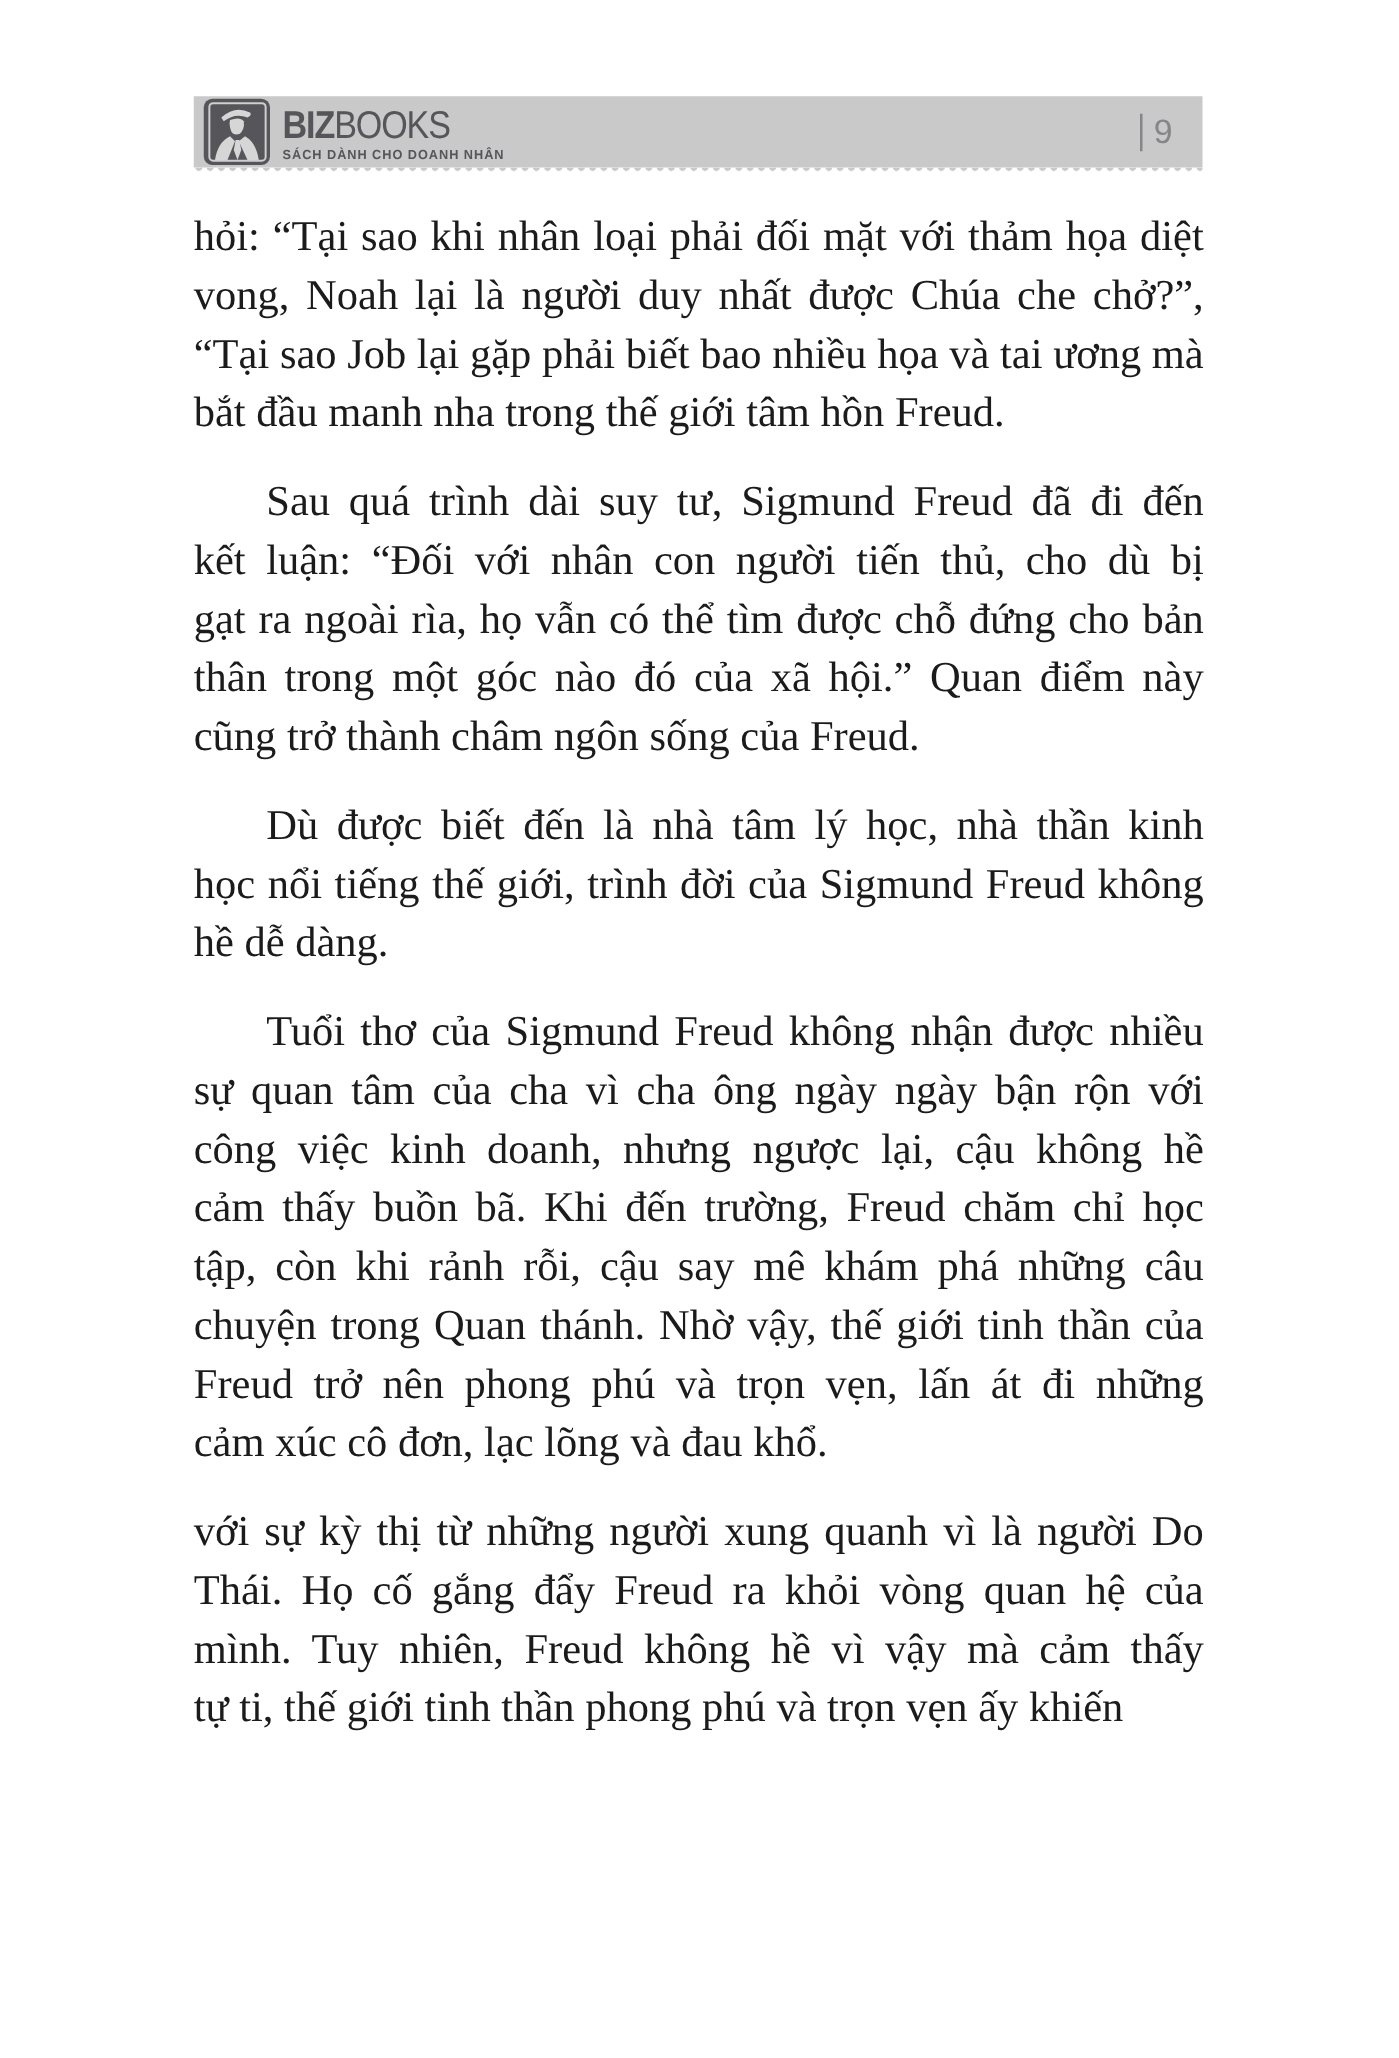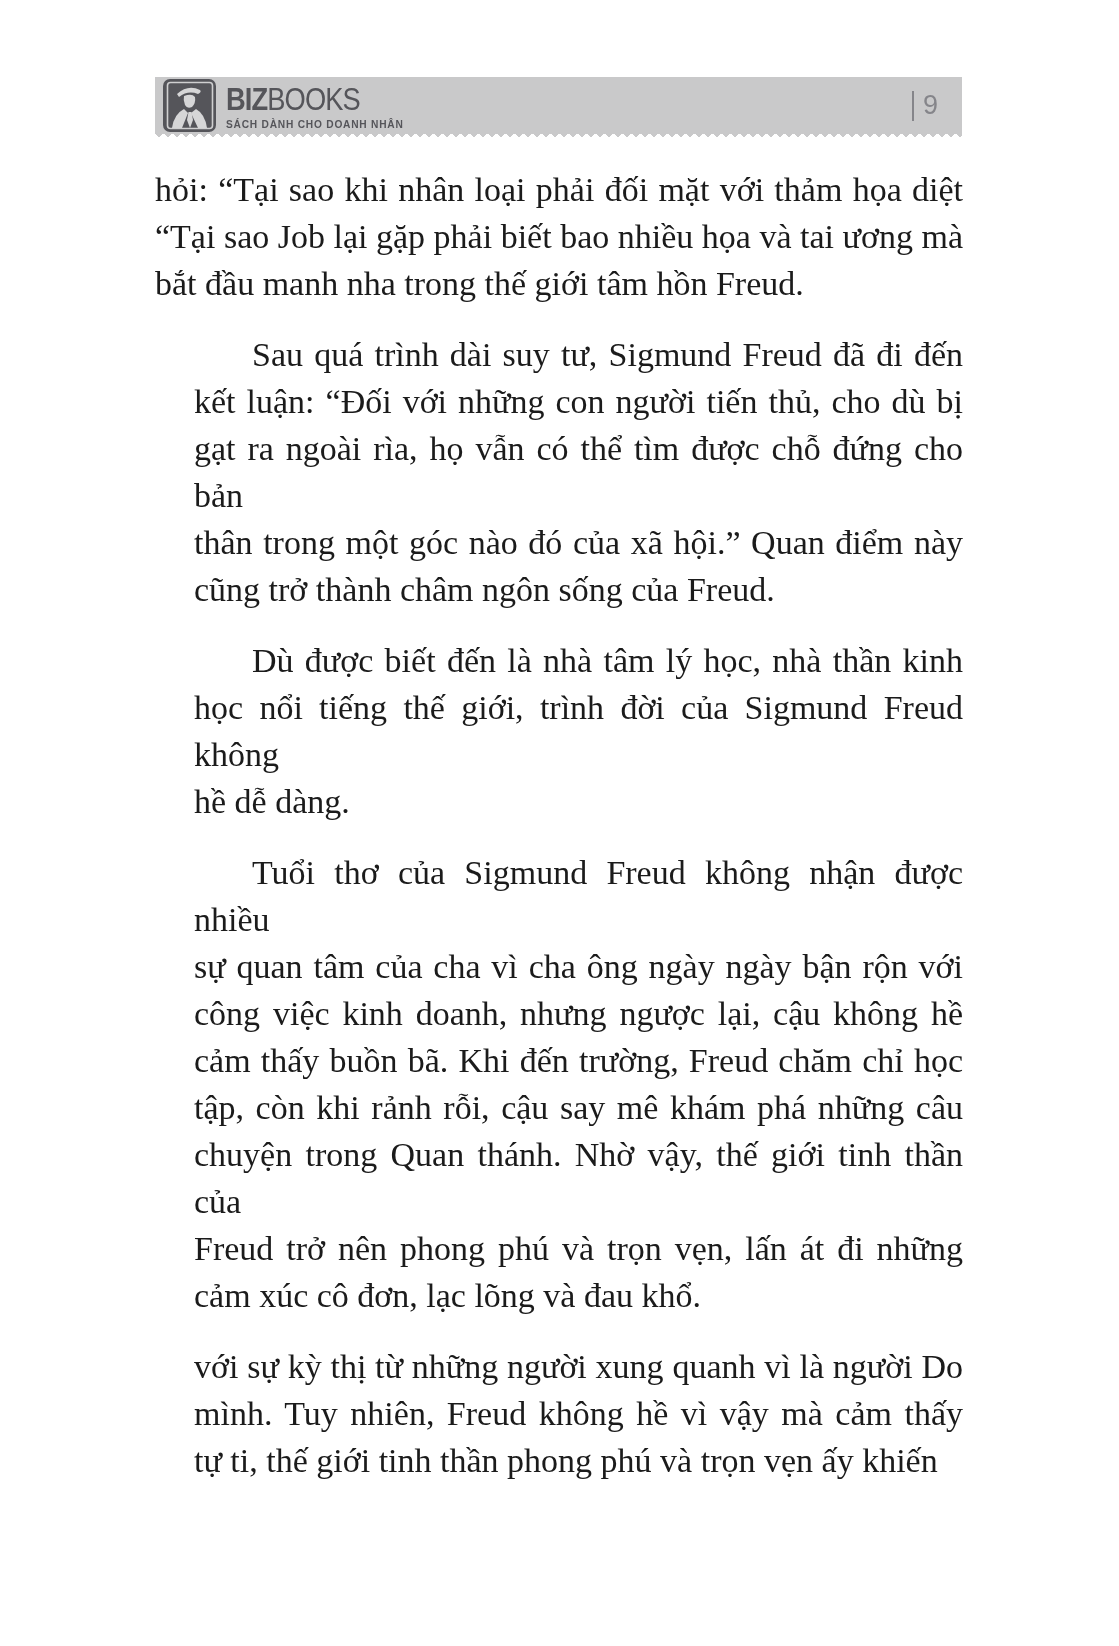--- a/index.html
+++ b/index.html
@@ -96,21 +96,21 @@
   
   .content {
     position: absolute;
     left: 155px;
     top: 166px;
     width: 808px;
     font-size: 34px;
     line-height: 47px;
     color: #1b1b1b;
   }
-  .para + .para { margin-top: 24px; margin-left: 39px; }
+  .para + .para { margin-top: 24px; }
   .pline {
     text-align: justify;
     text-align-last: justify;
   }
   .pline.last { text-align-last: left; }
   .pline.indent { text-indent: 58px; }
 </style>
 </head>
 <body>
 
@@ -141,26 +141,27 @@
     </div>
     <div class="pageno">
       <span class="pageno-bar"></span>
       <span class="pageno-num">9</span>
     </div>
   </header>
 
   <main class="content" id="content">
       <div class="para">
         <div class="pline">hỏi: “Tại sao khi nhân loại phải đối mặt với thảm họa diệt</div>
+        <div class="pline">vong, Noah lại là người duy nhất được Chúa che chở?”,</div>
         <div class="pline">“Tại sao Job lại gặp phải biết bao nhiều họa và tai ương mà</div>
         <div class="pline last">bắt đầu manh nha trong thế giới tâm hồn Freud.</div>
       </div>
       <div class="para">
         <div class="pline indent">Sau quá trình dài suy tư, Sigmund Freud đã đi đến</div>
-        <div class="pline">kết luận: “Đối với những con người tiến thủ, cho dù bị</div>
+        <div class="pline">kết luận: “Đối với nhân con người tiến thủ, cho dù bị</div>
         <div class="pline">gạt ra ngoài rìa, họ vẫn có thể tìm được chỗ đứng cho bản</div>
         <div class="pline">thân trong một góc nào đó của xã hội.” Quan điểm này</div>
         <div class="pline last">cũng trở thành châm ngôn sống của Freud.</div>
       </div>
       <div class="para">
         <div class="pline indent">Dù được biết đến là nhà tâm lý học, nhà thần kinh</div>
         <div class="pline">học nổi tiếng thế giới, trình đời của Sigmund Freud không</div>
         <div class="pline last">hề dễ dàng.</div>
       </div>
       <div class="para">
@@ -168,18 +169,19 @@
         <div class="pline">sự quan tâm của cha vì cha ông ngày ngày bận rộn với</div>
         <div class="pline">công việc kinh doanh, nhưng ngược lại, cậu không hề</div>
         <div class="pline">cảm thấy buồn bã. Khi đến trường, Freud chăm chỉ học</div>
         <div class="pline">tập, còn khi rảnh rỗi, cậu say mê khám phá những câu</div>
         <div class="pline">chuyện trong Quan thánh. Nhờ vậy, thế giới tinh thần của</div>
         <div class="pline">Freud trở nên phong phú và trọn vẹn, lấn át đi những</div>
         <div class="pline last">cảm xúc cô đơn, lạc lõng và đau khổ.</div>
       </div>
       <div class="para">
         <div class="pline">với sự kỳ thị từ những người xung quanh vì là người Do</div>
+        <div class="pline">Thái. Họ cố gắng đẩy Freud ra khỏi vòng quan hệ của</div>
         <div class="pline">mình. Tuy nhiên, Freud không hề vì vậy mà cảm thấy</div>
         <div class="pline last">tự ti, thế giới tinh thần phong phú và trọn vẹn ấy khiến</div>
       </div>
     </main>
 
 </div>
 
 </body></html>

